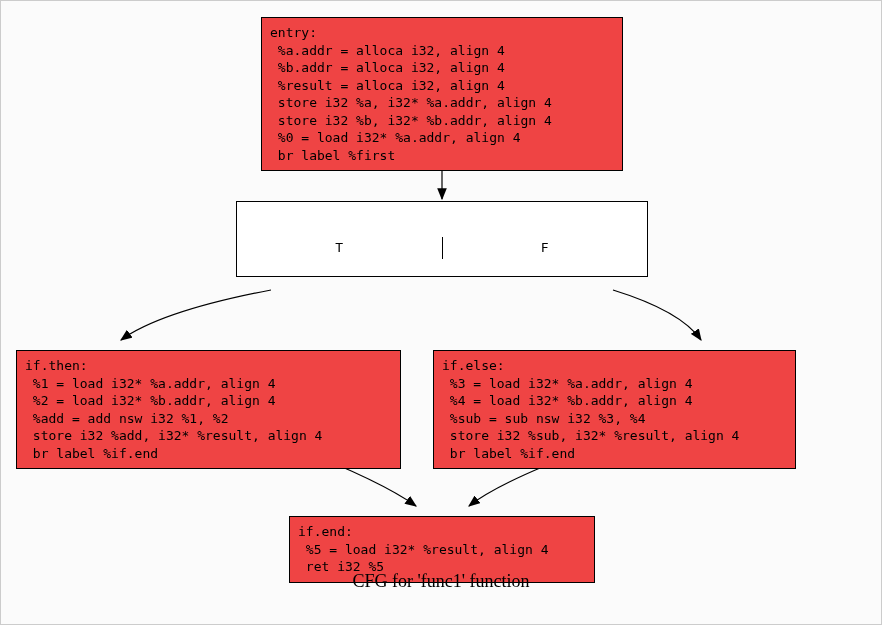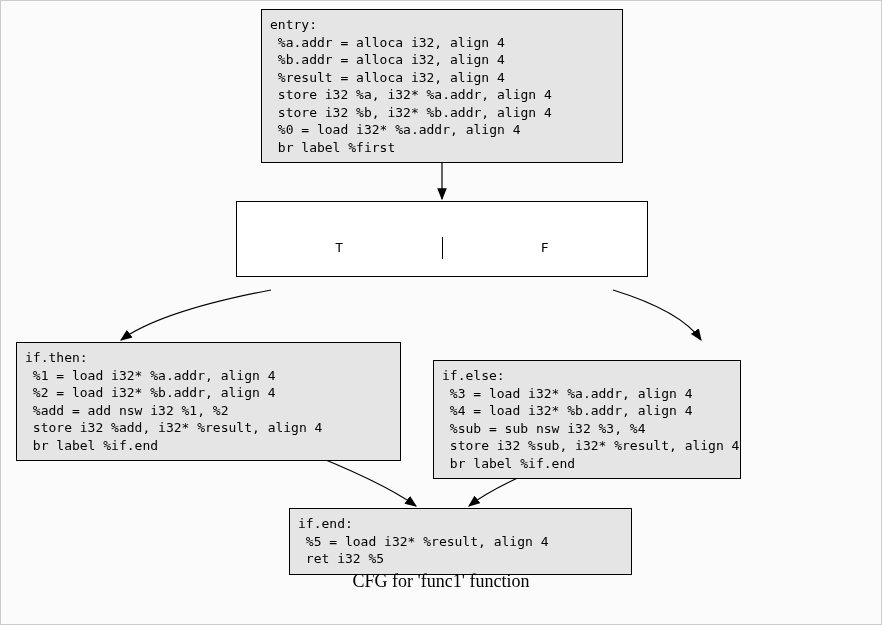--- a/index.html
+++ b/index.html
@@ -12,24 +12,25 @@
       width: 882px;
       height: 625px;
       position: relative;
       font-family: monospace;
       font-size: 13px;
       border: 1px solid #ccc;
     }
     .node {
       position: absolute;
       border: 1px solid #000;
-      background: #e5e5e5;
+      background: #ef4444;
       padding: 6px 8px;
       white-space: pre;
       line-height: 1.35;
+      margin-top: 8px;
     }
     .first-node {
       position: absolute;
       border: 1px solid #000;
       background: #fff;
       white-space: pre;
       line-height: 1.35;
     }
     .first-node .code-area {
       padding: 6px 8px;
@@ -100,24 +101,24 @@
   </div>
 </div>
 
 <div class="node" style="left:15px; top:341px; width:385px;">if.then:
  %1 = load i32* %a.addr, align 4
  %2 = load i32* %b.addr, align 4
  %add = add nsw i32 %1, %2
  store i32 %add, i32* %result, align 4
  br label %if.end</div>
 
-<div class="node" style="left:432px; top:359px; width:308px;">if.else:
+<div class="node" style="left:432px; top:341px; width:363px;">if.else:
  %3 = load i32* %a.addr, align 4
  %4 = load i32* %b.addr, align 4
  %sub = sub nsw i32 %3, %4
  store i32 %sub, i32* %result, align 4
  br label %if.end</div>
 
-<div class="node" style="left:288px; top:507px; width:343px;">if.end:
+<div class="node" style="left:288px; top:507px; width:306px;">if.end:
  %5 = load i32* %result, align 4
  ret i32 %5</div>
 
 <div class="caption" style="top:570px;">CFG for 'func1' function</div>
 
 </body></html>

